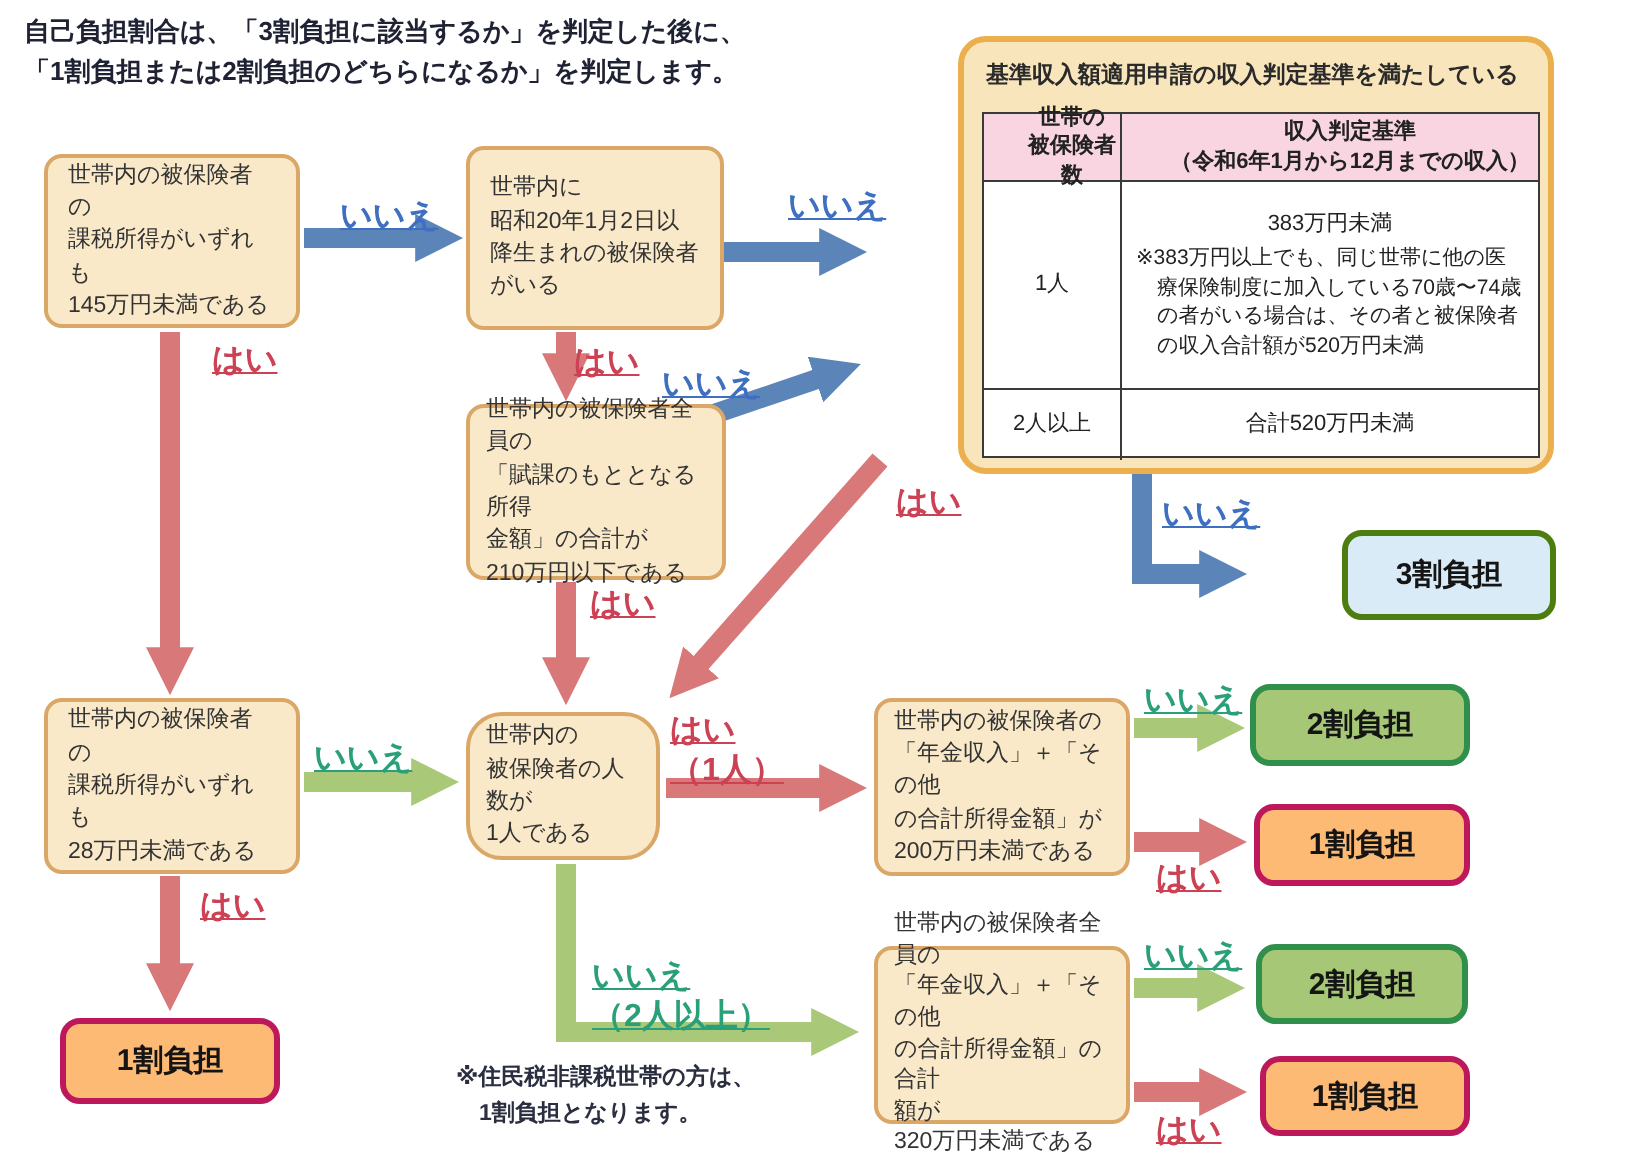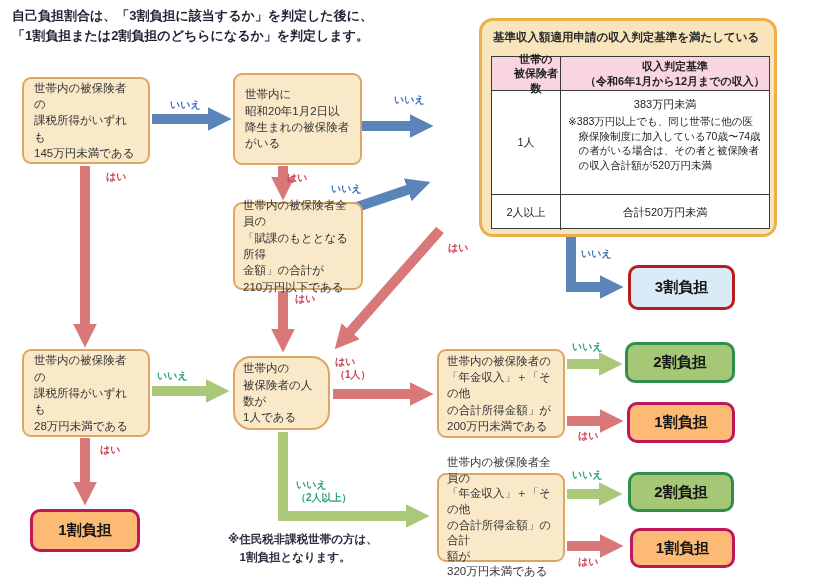--- a/index.html
+++ b/index.html
@@ -31,36 +31,36 @@
     border:1px solid #3a3a3a;background:#fff;
     display:grid;grid-template-columns:69px 1fr;grid-template-rows:34px 104px 35px;
   }
   .tcell{
     box-sizing:border-box;display:flex;flex-direction:column;align-items:center;justify-content:center;
     font-size:11px;color:#222;text-align:center;white-space:pre-line;line-height:1.3;
   }
   .tcell.col1{border-right:1px solid #3a3a3a;}
   .tcell.rowmid{border-bottom:1px solid #3a3a3a;}
   .tcell.head{background:#f9d5e2;font-weight:bold;border-bottom:1px solid #3a3a3a;padding-left:20px;}
-  .criteria-cell{justify-content:flex-start;padding:6px 7px;}
+  .criteria-cell{justify-content:center;padding:6px 7px;}
   .criteria-main{align-self:center;margin-bottom:3px;}
   .criteria-note{
     text-align:left;font-size:10.5px;line-height:1.38;white-space:normal;
     padding-left:1em;text-indent:-1em;
   }
   .result{
     position:absolute;z-index:1;box-sizing:border-box;border-radius:10px;
     display:flex;align-items:center;justify-content:center;
     font-size:15px;font-weight:bold;color:#151515;
   }
-  .r-blue{background:#d9ebf7;border:3px solid #b91c1c;}
+  .r-blue{background:#d9ebf7;border:3px solid #4d7c0f;margin-left:43px;}
   .r-green{background:#a6c876;border:3px solid #2f8f4b;}
   .r-pink{background:#fdba74;border:3px solid #be185d;text-align:right;}
   .elabel{
-    position:absolute;z-index:2;font-size:10px;font-weight:bold;line-height:1.25;white-space:pre-line;
+    position:absolute;z-index:2;font-size:16px;font-weight:bold;line-height:1.25;white-space:pre-line;text-decoration:underline;
   }
   .lbl-blue{color:#3e6fc0;}
   .lbl-red{color:#cc4154;}
   .lbl-green{color:#2aa078;}
   .note{
     position:absolute;left:228px;top:531px;z-index:2;
     font-size:11.5px;font-weight:bold;color:#2a2e3f;line-height:1.55;white-space:pre-line;
   }
 </style>
 </head>

